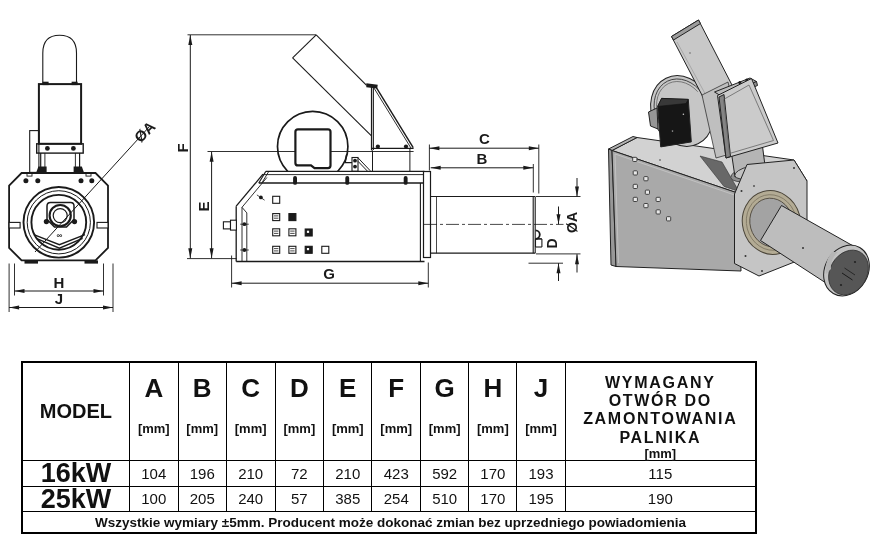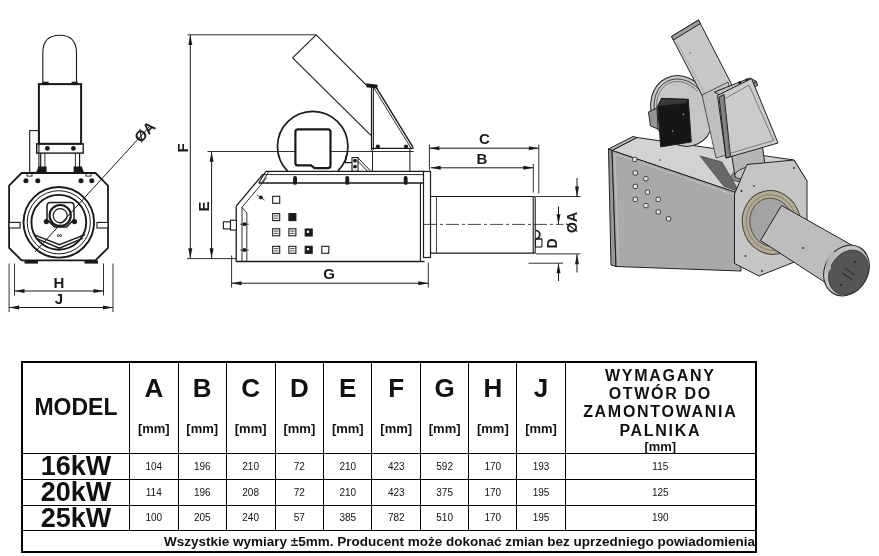--- a/index.html
+++ b/index.html
@@ -4,26 +4,26 @@
 <style>
   html,body{margin:0;padding:0;background:#ffffff;}
   body{width:879px;height:556px;position:relative;font-family:"Liberation Sans",sans-serif;overflow:hidden;}
   #draw{position:absolute;left:0;top:0;}
   #tbl{position:absolute;left:21px;top:361px;border-collapse:collapse;table-layout:fixed;width:736px;}
   #tbl td{border:1px solid #000;padding:0;text-align:center;vertical-align:middle;color:#111;}
   #tbl{border:2px solid #000;}
   #tbl td.h{vertical-align:top;}
   .hdrletter{font-size:26px;font-weight:bold;line-height:26px;padding-top:12px;}
   .hdrmm{font-size:13px;font-weight:bold;margin-top:19.5px;line-height:15px;}
-  .model{font-size:23px;font-weight:bold;}
+  .model{font-size:20px;font-weight:bold;}
   .kw{font-size:27px;font-weight:bold;line-height:20px;}
-  .val{font-size:10px;margin-top:15px;}
-  .wym{font-size:16px;font-weight:bold;line-height:18.2px;letter-spacing:1.7px;padding-top:4px;}
+  .val{font-size:15px;margin-top:15px;}
+  .wym{font-size:16px;font-weight:bold;line-height:18.2px;letter-spacing:1.7px;padding-top:11px;}
   .wymm{font-size:13px;font-weight:bold;line-height:13px;}
-  #tbl td.foot{font-size:13.5px;font-weight:bold;text-align:right;padding-left:3px;}
+  #tbl td.foot{font-size:13.5px;font-weight:bold;text-align:center;padding-left:3px;}
 </style>
 </head>
 <body>
 <svg id="draw" width="879" height="360" viewBox="0 0 879 360">
 <defs>
 <marker id="ar" markerWidth="11" markerHeight="6" refX="10.5" refY="3" orient="auto" markerUnits="userSpaceOnUse">
   <path d="M10.5,3 L0.5,1 L0.5,5 Z" fill="#1a1a1a"></path>
 </marker>
 <marker id="as" markerWidth="11" markerHeight="6" refX="0.5" refY="3" orient="auto" markerUnits="userSpaceOnUse">
   <path d="M0.5,3 L10.5,1 L10.5,5 Z" fill="#1a1a1a"></path>
@@ -367,41 +367,28 @@
         <td class="val">196</td>
         <td class="val">210</td>
         <td class="val">72</td>
         <td class="val">210</td>
         <td class="val">423</td>
         <td class="val">592</td>
         <td class="val">170</td>
         <td class="val">193</td>
         <td class="val">115</td>
   </tr>
-  <tr style="height:26px">
-    <td class="kw">20kW</td>
-    <td class="val">114</td>
-        <td class="val">196</td>
-        <td class="val">208</td>
-        <td class="val">72</td>
-        <td class="val">210</td>
-        <td class="val">423</td>
-        <td class="val">375</td>
-        <td class="val">170</td>
-        <td class="val">195</td>
-        <td class="val">125</td>
-  </tr>
   <tr style="height:25px">
     <td class="kw">25kW</td>
     <td class="val">100</td>
         <td class="val">205</td>
         <td class="val">240</td>
         <td class="val">57</td>
         <td class="val">385</td>
-        <td class="val">782</td>
+        <td class="val">254</td>
         <td class="val">510</td>
         <td class="val">170</td>
         <td class="val">195</td>
         <td class="val">190</td>
   </tr>
   <tr style="height:22px">
     <td class="foot" colspan="11">Wszystkie wymiary ±5mm. Producent może dokonać zmian bez uprzedniego powiadomienia</td>
   </tr>
 </tbody>
   </table>

